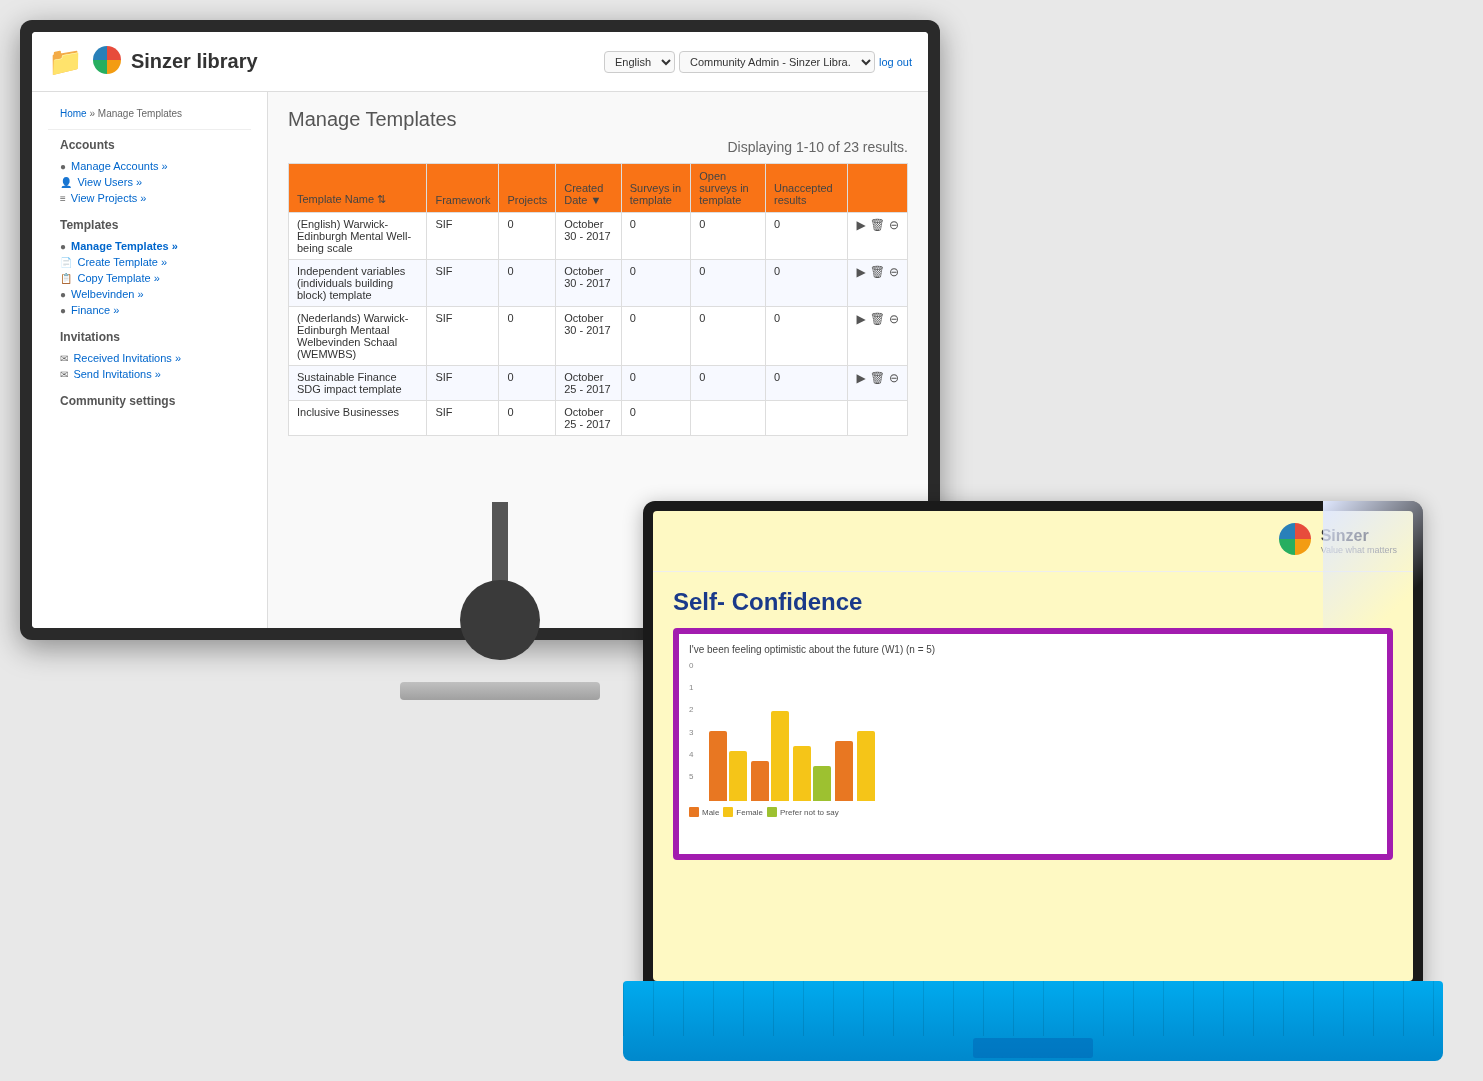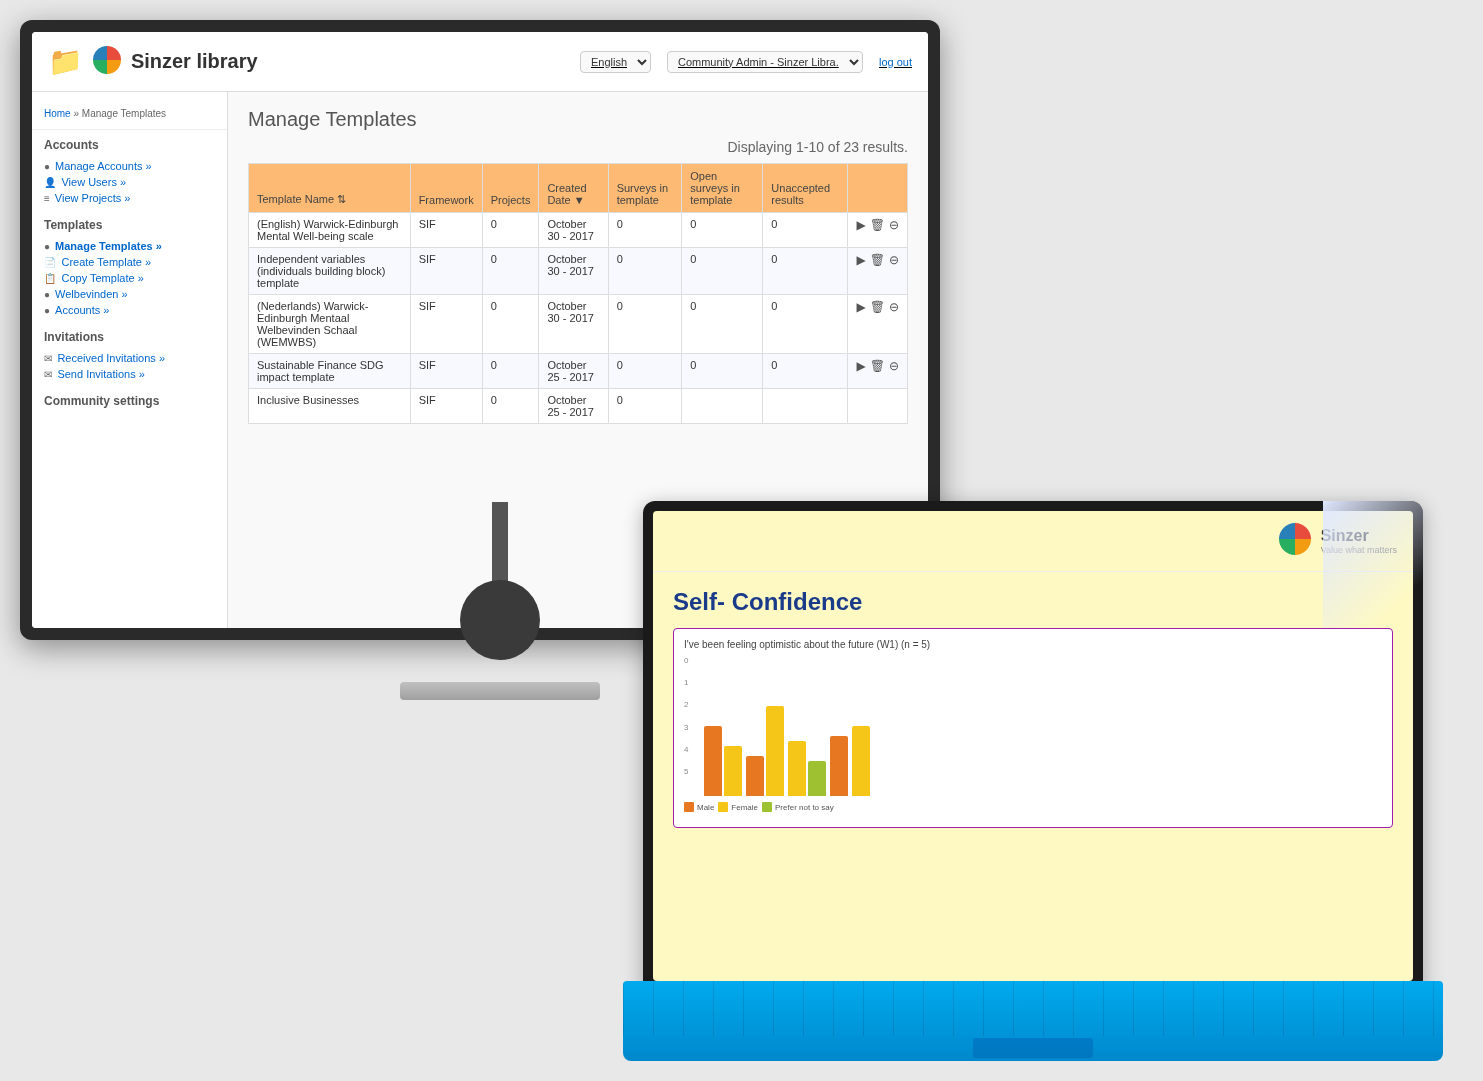--- a/index.html
+++ b/index.html
@@ -89,22 +89,21 @@
       font-size: 28px;
     }
     .logo-text {
       font-size: 20px;
       font-weight: bold;
       color: #333;
     }
     .header-right {
       display: flex;
       align-items: center;
-      gap: 16px;
-      text-decoration: underline;
+      gap: 4px;
     }
     .header-select {
       border: 1px solid #ccc;
       border-radius: 4px;
       padding: 3px 6px;
       font-size: 11px;
       background: #f9f9f9;
       color: #333;
     }
     .logout-link {
@@ -115,23 +114,23 @@
 
     
     .app-body {
       display: flex;
       flex: 1;
       overflow: hidden;
     }
 
     
     .sidebar {
-      width: 196px;
+      width: 236px;
       border-right: 1px solid #ddd;
-      padding: 12px 0;
+      padding: 12px 16px;
       background: #fff;
       flex-shrink: 0;
       font-size: 12px;
     }
     .breadcrumb {
       padding: 4px 12px 10px;
       font-size: 10px;
       color: #666;
       border-bottom: 1px solid #eee;
       margin-bottom: 8px;
@@ -186,21 +185,21 @@
 
     
     .data-table {
       width: 100%;
       border-collapse: collapse;
       font-size: 11px;
       background: #fff;
       border: 1px solid #ddd;
     }
     .data-table th {
-      background: #fdba74;
+      background: #f97316;
       border: 1px solid #ddd;
       padding: 6px 8px;
       text-align: left;
       font-weight: normal;
       color: #444;
       vertical-align: bottom;
     }
     .data-table td {
       border: 1px solid #ddd;
       padding: 5px 8px;
@@ -307,25 +306,25 @@
       flex: 1;
     }
     .self-confidence-title {
       font-size: 24px;
       font-weight: bold;
       color: #1a3a8a;
       margin-bottom: 12px;
     }
     .chart-container {
       background: #fff;
-      border: 1px solid #a21caf;
+      border: 6px solid #a21caf;
       border-radius: 4px;
       padding: 10px;
       position: relative;
-      height: 200px;
+      height: 232px;
     }
     .chart-title {
       font-size: 10px;
       color: #444;
       margin-bottom: 6px;
     }
     .chart-area {
       position: relative;
       height: 140px;
       display: flex;
@@ -461,21 +460,21 @@
             <div class="sidebar-item">
               <span class="icon">📋</span>
               <span>Copy Template »</span>
             </div>
             <div class="sidebar-item">
               <span class="icon">●</span>
               <span>Welbevinden »</span>
             </div>
             <div class="sidebar-item">
               <span class="icon">●</span>
-              <span>Accounts »</span>
+              <span>Finance »</span>
             </div>
           </div>
 
           <div class="sidebar-section">
             <div class="sidebar-section-title">Invitations</div>
             <div class="sidebar-item">
               <span class="icon">✉</span>
               <span>Received Invitations »</span>
             </div>
             <div class="sidebar-item">

